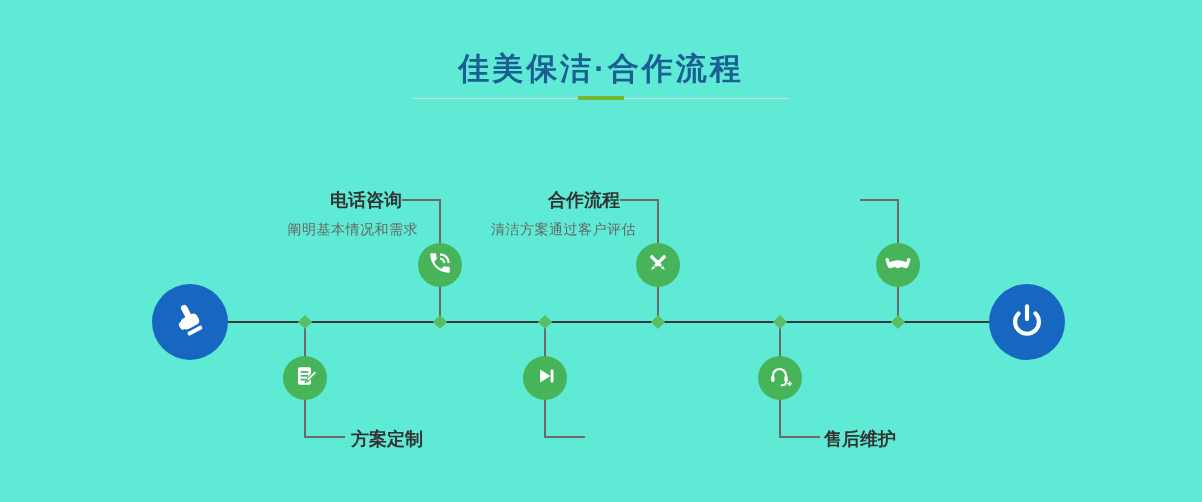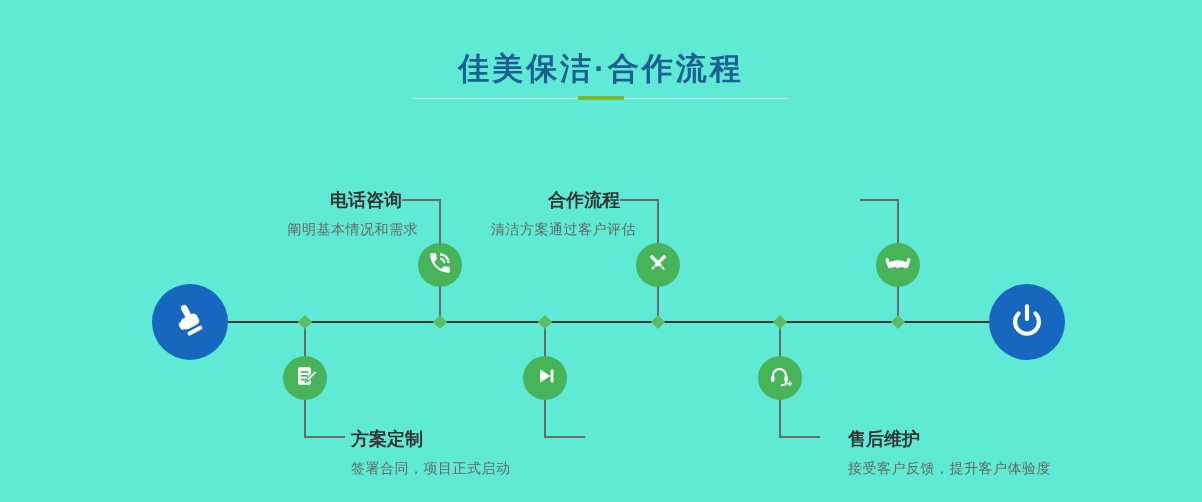--- a/index.html
+++ b/index.html
@@ -121,21 +121,20 @@
         <rect x="8" y="14.5" width="4.5" height="1.6" fill="#47b45a"></rect>
         <g transform="rotate(45 17 13)">
           <rect x="15.7" y="6" width="2.6" height="11" rx="0.8" fill="#fff" stroke="#47b45a" stroke-width="0.9"></rect>
           <polygon points="15.7,17.4 18.3,17.4 17,20" fill="#fff" stroke="#47b45a" stroke-width="0.9"></polygon>
         </g>
       </svg>
     </span>
   </div>
   <div class="abs step-text-bottom" style="left:351px;">
     <div class="step-title">方案定制</div>
-    <div class="step-desc">签署合同，项目正式启动</div>
   </div>
 
   <div class="abs vline" style="left:544px;top:322px;height:116px;"></div>
   <div class="abs hline" style="left:545px;top:436px;width:40px;"></div>
   <div class="abs diamond" style="left:540px;"></div>
   <div class="abs circle-green" style="left:523px;top:356px;">
     <span>
       <svg width="26" height="26" viewBox="0 0 24 24" fill="#fff">
         <path d="M7.5 6 L17 12 L7.5 18 Z"></path>
         <rect x="17.2" y="6" width="2.6" height="12" rx="1"></rect>
@@ -153,18 +152,17 @@
       <svg width="26" height="26" viewBox="0 0 24 24">
         <path d="M5.5 13 v-1.5 a6 6 0 0 1 12 0 V13" fill="none" stroke="#fff" stroke-width="2"></path>
         <rect x="3.8" y="12" width="3.2" height="5.5" rx="1.6" fill="#fff"></rect>
         <rect x="16" y="12" width="3.2" height="5.5" rx="1.6" fill="#fff"></rect>
         <path d="M17.5 17.5 q0 3 -4 3" fill="none" stroke="#fff" stroke-width="1.8" stroke-linecap="round"></path>
         <rect x="18.6" y="18.3" width="4.4" height="1.5" fill="#fff"></rect>
         <rect x="20.05" y="16.85" width="1.5" height="4.4" fill="#fff"></rect>
       </svg>
     </span>
   </div>
-  <div class="abs step-text-bottom" style="left:848px;">
+  <div class="abs step-text-bottom" style="left:824px;">
     <div class="step-title">售后维护</div>
-    <div class="step-desc">接受客户反馈，提升客户体验度</div>
   </div>
 
 </div>
 
 </body></html>

